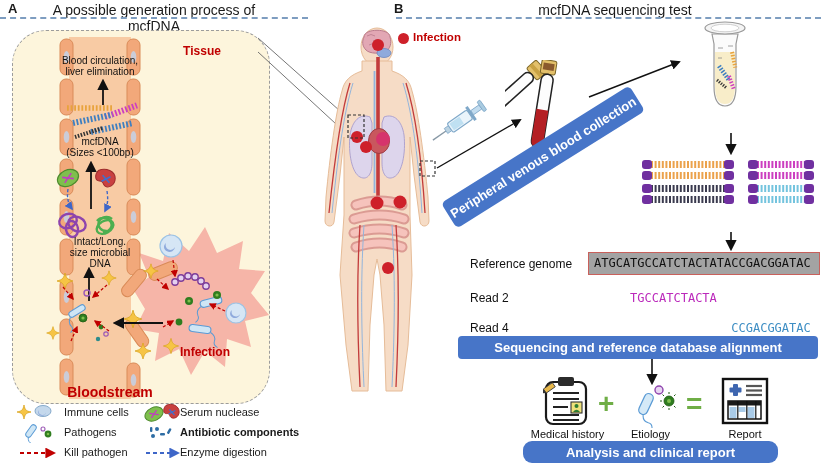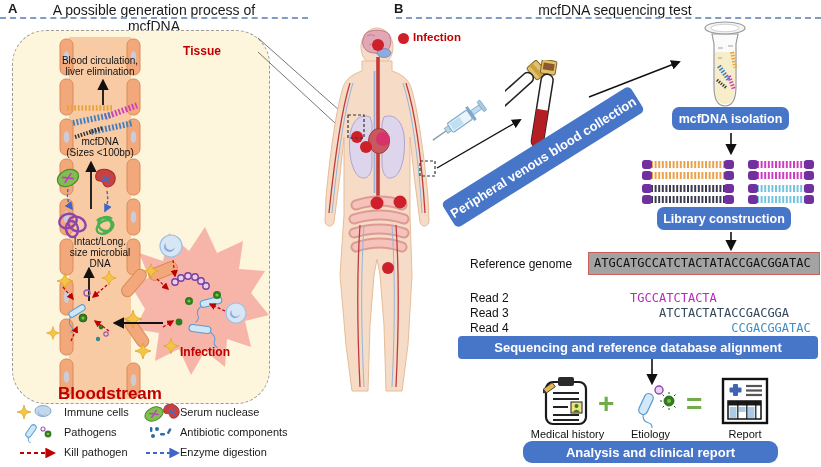--- a/index.html
+++ b/index.html
@@ -226,21 +226,21 @@
   </div>
   <div class="abs vtext ctr" style="left:58px;top:136px;width:84px;">
     <span>mcfDNA</span><br>
     <span>(Sizes &lt;100bp)</span>
   </div>
   <div class="abs vtext ctr" style="left:58px;top:236px;width:84px;">
     <span>Intact/Long.</span><br>
     <span>size microbial</span><br>
     <span>DNA</span>
   </div>
-  <div class="abs red-label ctr" style="left:55px;top:384px;width:110px;font-size:17px;">Bloodstream</div>
+  <div class="abs red-label ctr" style="left:55px;top:384px;width:110px;font-size:14px;">Bloodstream</div>
   <div class="abs red-label ctr" style="left:170px;top:345px;width:70px;font-size:12px;">Infection</div>
 
   <svg class="abs" style="left:16px;top:404px;" width="40" height="18" viewBox="0 0 40 18">
     <path d="M8,1 C9,6 10,7 15,8 C10,9 9,10 8,15 C7,10 6,9 1,8 C6,7 7,6 8,1 Z" fill="#F6C445" stroke="#D9A520" stroke-width="0.8"></path>
     <ellipse cx="27" cy="7" rx="8" ry="5.5" fill="#C4D8EC" stroke="#86AACB" stroke-width="1"></ellipse>
     <path d="M23,6 a4,3.5 0 1 0 7,2.5 a3,3 0 0 1 -7,-2.5" fill="#8FAADC"></path>
   </svg>
   <div class="abs legend-label" style="left:64px;top:406px;">Immune cells</div>
 
   <svg class="abs" style="left:142px;top:403px;" width="40" height="19" viewBox="0 0 40 19">
@@ -268,21 +268,21 @@
 
   <svg class="abs" style="left:146px;top:425px;" width="34" height="16" viewBox="0 0 34 16">
     <g fill="#2E6DA4">
       <rect x="4" y="2" width="2.4" height="5" rx="1"></rect>
         <circle cx="11" cy="4" r="2"></circle>
       <rect x="14" y="8" width="5" height="2.4" rx="1"></rect>
         <circle cx="7" cy="11" r="2"></circle>
       <rect x="22" y="3" width="2.4" height="6" rx="1" transform="rotate(30 23 6)"></rect>
     </g>
   </svg>
-  <div class="abs legend-label" style="left:180px;top:426px;">Antibiotic components</div>
+  <div class="abs legend-label" style="left:180px;top:426px;font-weight:bold;">Antibiotic components</div>
 
   <svg class="abs" style="left:18px;top:446px;" width="44" height="14" viewBox="0 0 44 14">
     <defs>
         <marker id="mLr" viewBox="0 0 10 10" refX="8" refY="5" markerWidth="6" markerHeight="6" orient="auto">
           <path d="M0,0L10,5L0,10z" fill="#C00000"></path>
         </marker>
       </defs>
     <line x1="2" y1="7" x2="36" y2="7" stroke="#C00000" stroke-width="1.8" stroke-dasharray="4,3" marker-end="url(#mLr)"></line>
   </svg>
   <div class="abs legend-label" style="left:64px;top:446px;">Kill pathogen</div>
@@ -417,21 +417,20 @@
         </g>
       <g transform="translate(37,58) rotate(70)">
           <line x1="0" y1="0" x2="14" y2="0" stroke="#CC3FC0" stroke-width="4" stroke-dasharray="1.5,1.5"></line>
         </g>
       <g transform="translate(25,62) rotate(40)">
           <line x1="0" y1="0" x2="12" y2="0" stroke="#333" stroke-width="3" stroke-dasharray="1.3,1.3"></line>
         </g>
     </g>
   </svg>
 
-  <div class="abs btn" style="left:672px;top:107px;width:117px;height:23px;">mcfDNA isolation</div>
 
   <svg class="abs" style="left:636px;top:158px;" width="184" height="48" viewBox="0 0 184 48">
     <g>
       <g stroke-linecap="butt">
         <line x1="15" y1="6.5" x2="89" y2="6.5" stroke="#EBA24C" stroke-width="7" stroke-dasharray="2,1.6"></line>
         <line x1="15" y1="17.5" x2="89" y2="17.5" stroke="#EBA24C" stroke-width="7" stroke-dasharray="2,1.6"></line>
         <line x1="15" y1="30.5" x2="89" y2="30.5" stroke="#3B3B4F" stroke-width="7" stroke-dasharray="2,1.6"></line>
         <line x1="15" y1="41.5" x2="89" y2="41.5" stroke="#3B3B4F" stroke-width="7" stroke-dasharray="2,1.6"></line>
         <line x1="121" y1="6.5" x2="169" y2="6.5" stroke="#CC3FC0" stroke-width="7" stroke-dasharray="2,1.6"></line>
         <line x1="121" y1="17.5" x2="169" y2="17.5" stroke="#CC3FC0" stroke-width="7" stroke-dasharray="2,1.6"></line>
@@ -452,33 +451,29 @@
         <rect x="112" y="13" width="10" height="9" rx="3"></rect>
           <rect x="168" y="13" width="10" height="9" rx="3"></rect>
         <rect x="112" y="26" width="10" height="9" rx="3"></rect>
           <rect x="168" y="26" width="10" height="9" rx="3"></rect>
         <rect x="112" y="37" width="10" height="9" rx="3"></rect>
           <rect x="168" y="37" width="10" height="9" rx="3"></rect>
       </g>
     </g>
   </svg>
 
-  <div class="abs btn" style="left:657px;top:207px;width:134px;height:23px;">Library construction</div>
 
   <div class="abs arow" style="left:470px;top:257px;">
     <span class="alabel">Reference genome</span>
   </div>
   <div class="abs refbox" style="left:588px;top:252px;width:225px;">
     <span>ATGCATGCCATCTACTATACCGACGGATAC</span>
   </div>
   <div class="abs arow" style="left:470px;top:291px;">
     <span class="alabel">Read 2</span><span class="seq" style="padding-left: 5ch; color: rgb(187, 41, 187);">TGCCATCTACTA</span>
-  </div>
-  <div class="abs arow" style="left:470px;top:306px;">
-    <span class="alabel">Read 3</span><span class="seq" style="padding-left: 9ch; color: rgb(51, 71, 91);">ATCTACTATACCGACGGA</span>
   </div>
   <div class="abs arow" style="left:470px;top:321px;">
     <span class="alabel">Read 4</span><span class="seq" style="padding-left: 19ch; color: rgb(62, 142, 196);">CCGACGGATAC</span>
   </div>
 
   <div class="abs banner" style="left:458px;top:336px;width:360px;height:23px;border-radius:4px;">Sequencing and  reference database alignment</div>
 
   <svg class="abs" style="left:543px;top:376px;" width="48" height="50" viewBox="0 0 48 50">
     <rect x="3" y="6" width="40" height="42" rx="7" fill="#fff" stroke="#1a1a1a" stroke-width="2.2"></rect>
     <rect x="15" y="1" width="16" height="9" rx="2" fill="#2b2b2b"></rect>

